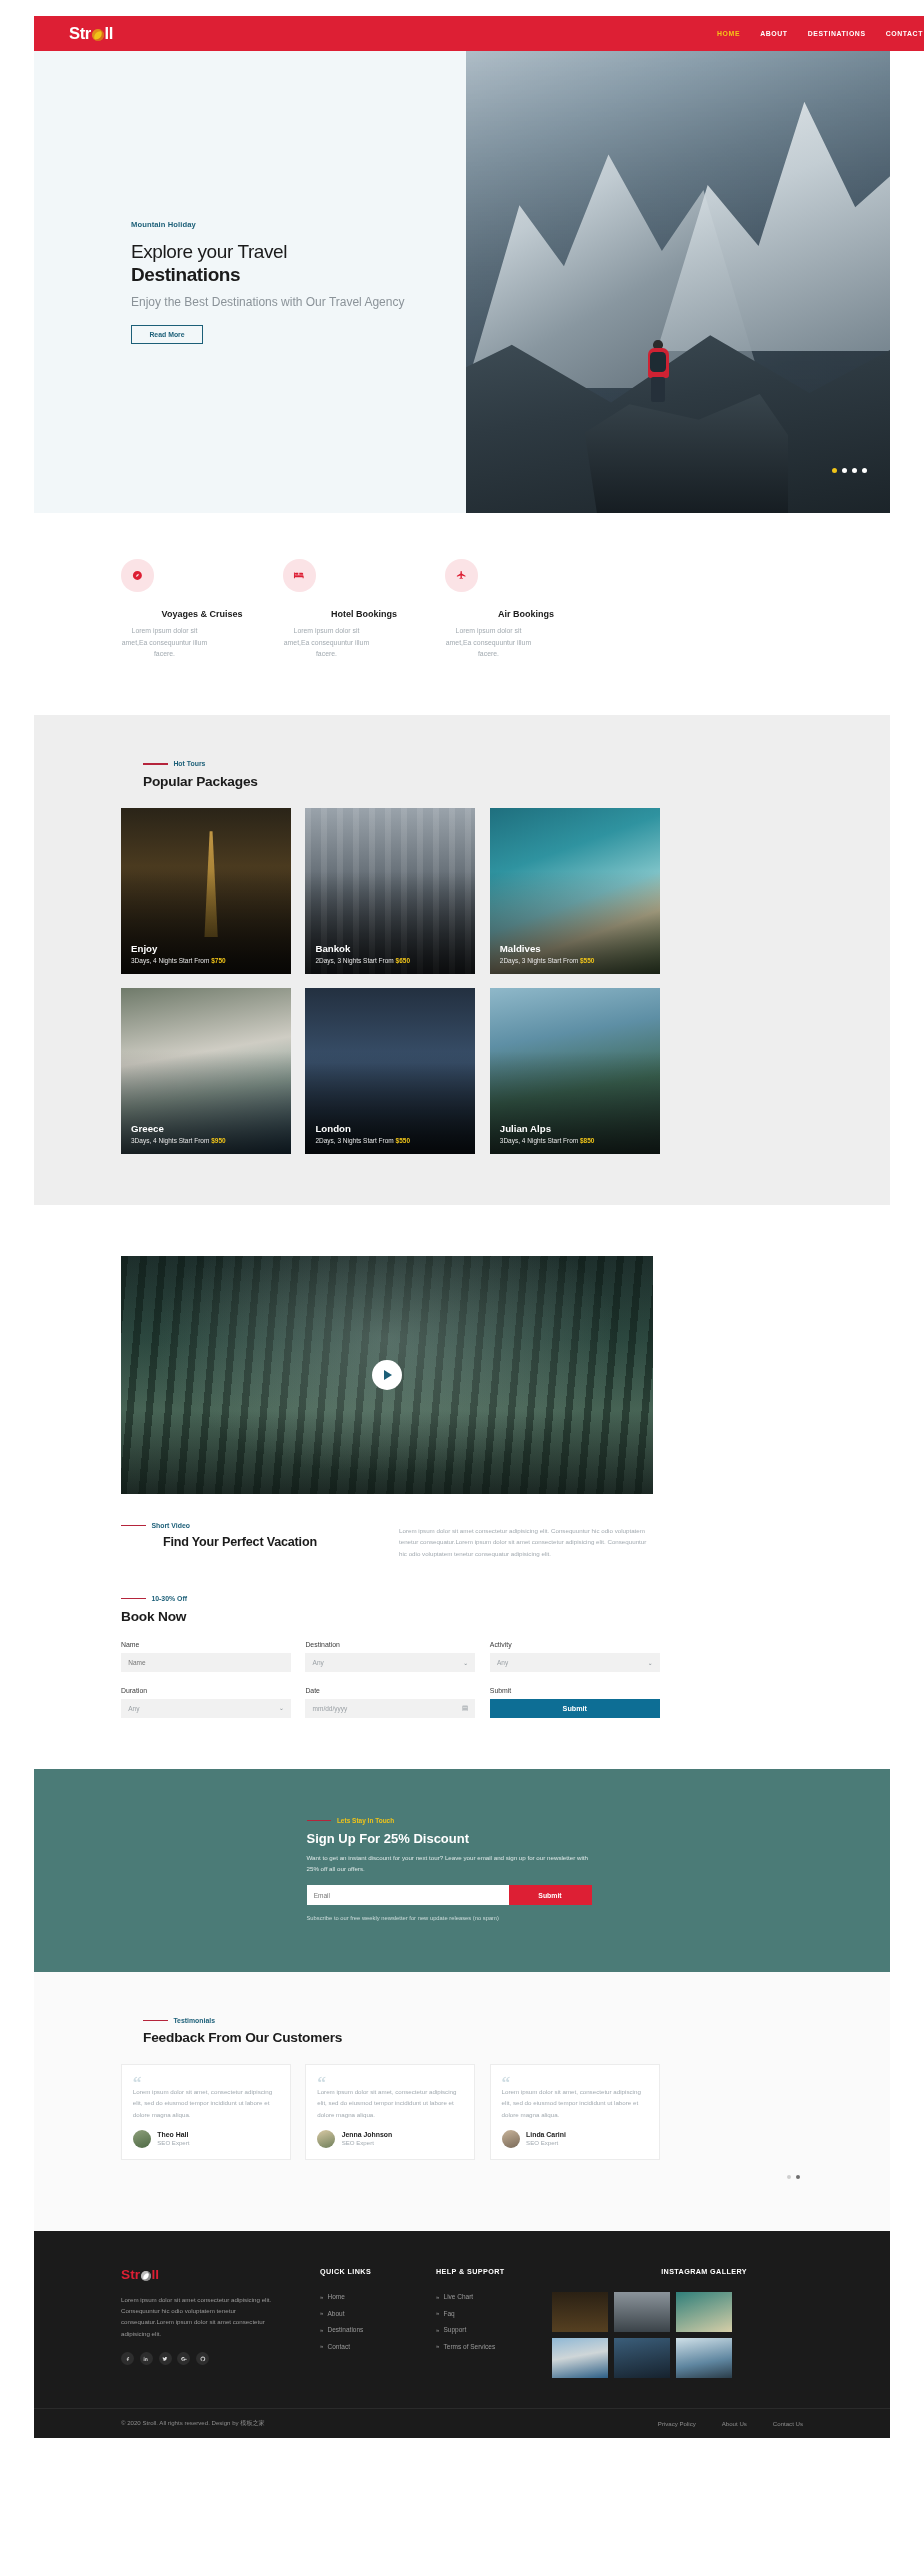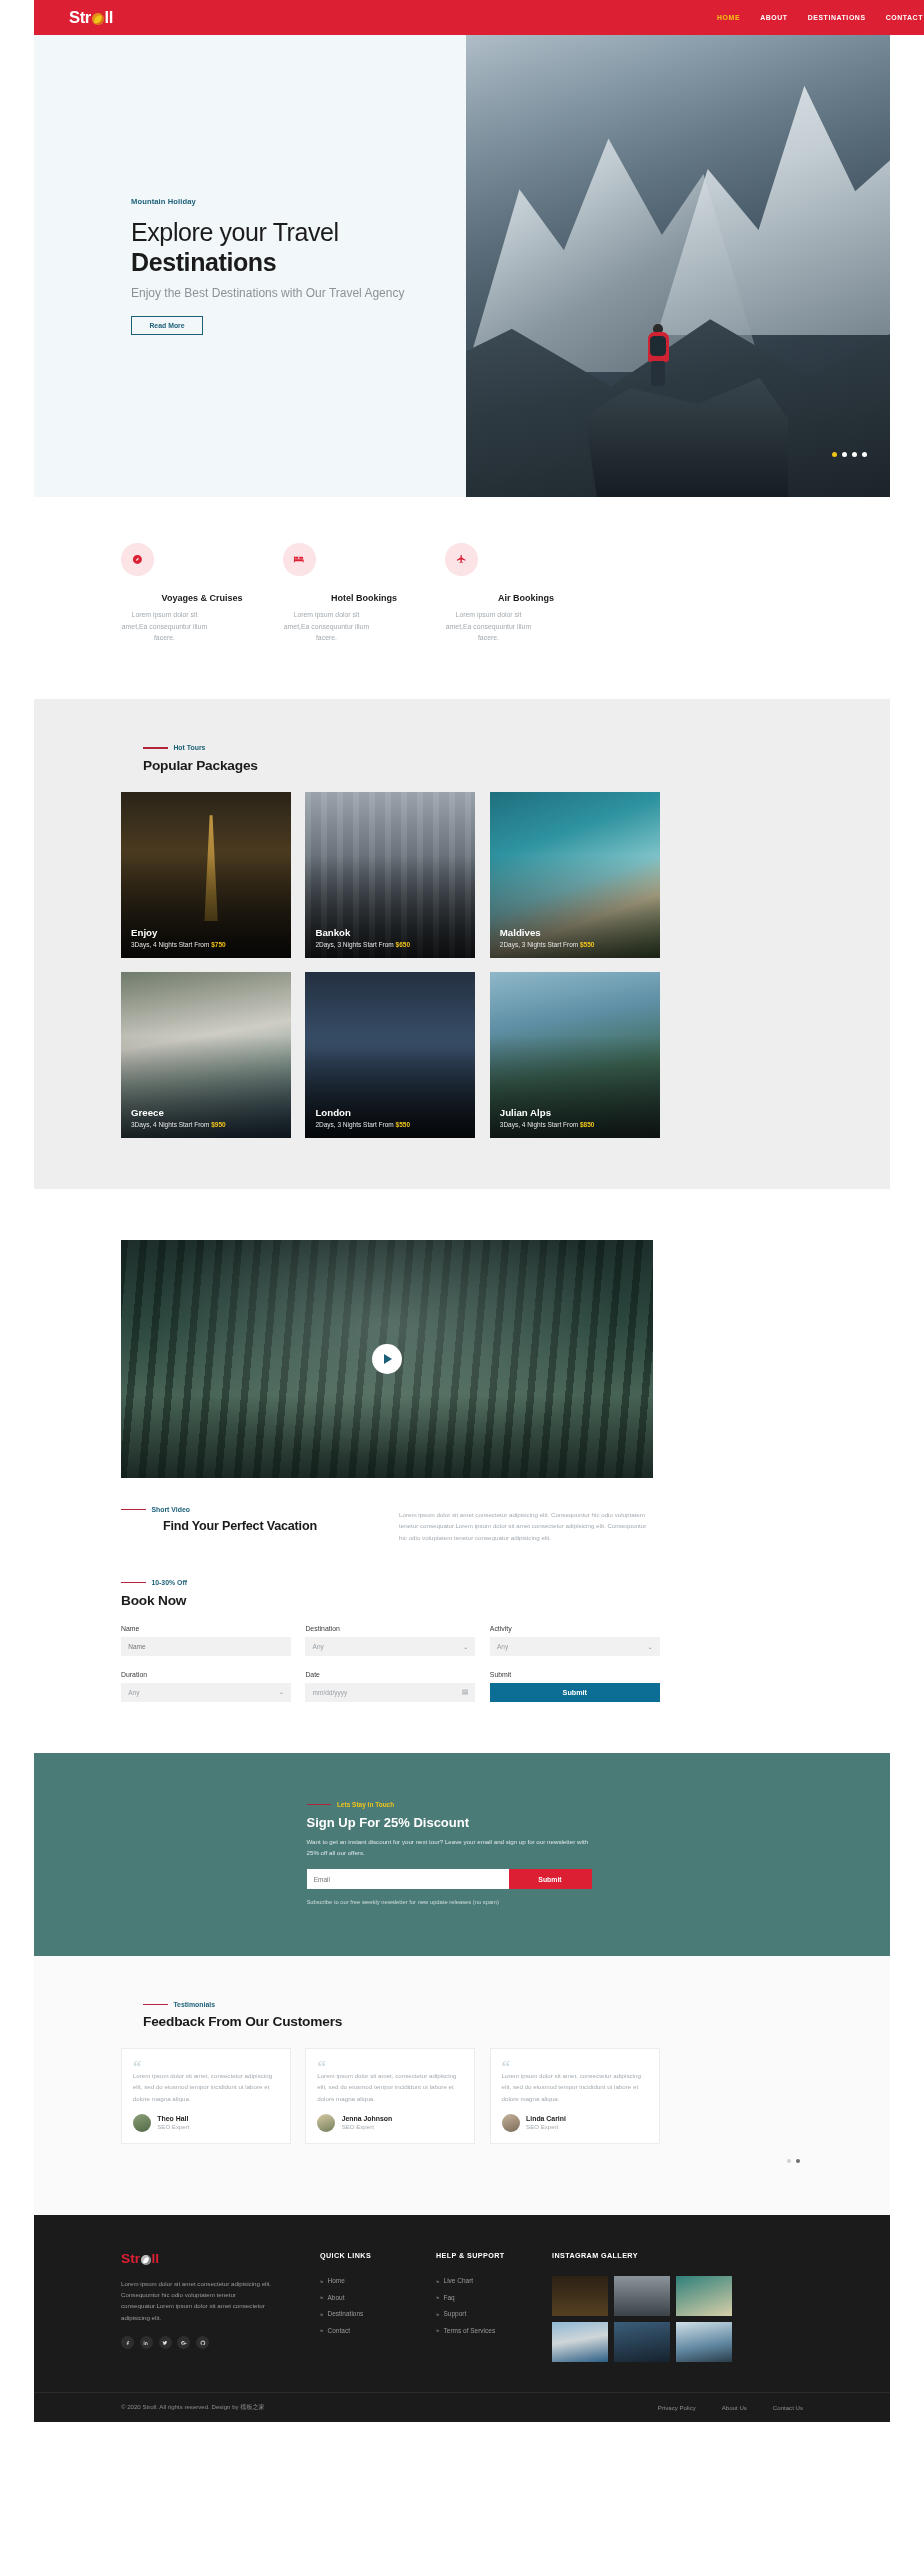--- a/index.html
+++ b/index.html
@@ -3,21 +3,21 @@
 <meta charset="utf-8">
 <style>
   * { margin:0; padding:0; box-sizing:border-box; }
   html,body { width:924px; }
   body {
     font-family:"Liberation Sans", sans-serif;
     background:#ffffff;
     color:#222;
     -webkit-font-smoothing:antialiased;
   }
-  .wrap { width:856px; margin:0 auto; position:relative; }
+  .wrap { width:856px; margin:16px auto; position:relative; }
 
   
   .header {
     background:#dd1f34; height:35px; width:924px;
     display:flex; align-items:center; justify-content:space-between;
     padding:0 35px; position:relative; z-index:20;
   }
   .logo { font-size:16.6px; font-weight:bold; color:#fff; letter-spacing:-0.4px; display:flex; align-items:center; }
   .logo .globe {
     display:inline-block; width:12.3px; height:12.3px; border-radius:50%;
@@ -31,21 +31,21 @@
   }
   .nav a.active { color:#f5c518; }
 
   
   .hero { display:flex; height:462px; position:relative; overflow:hidden; }
   .hero-left {
     width:462px; background:#f2f7f9; position:relative;
     display:flex; flex-direction:column; justify-content:center; padding-left:97px;
   }
   .kicker { color:#1c5f78; font-size:7.6px; font-weight:bold; margin-bottom:12.3px; letter-spacing:0.1px; }
-  .hero-h1 { font-size:25px; font-weight:300; color:#1b1b1b; line-height:1.18; letter-spacing:-0.4px; }
+  .hero-h1 { font-size:19px; font-weight:300; color:#1b1b1b; line-height:1.18; letter-spacing:-0.4px; }
   .hero-h1 b { font-weight:bold; display:block; }
   .hero-sub { color:#8b9399; font-size:12px; margin-top:8.7px; }
   .btn-outline {
     margin-top:16px; width:72px; height:19px; border:0.7px solid #1c5f78;
     color:#1c5f78; font-size:6.9px; font-weight:bold;
     display:flex; align-items:center; justify-content:center; background:transparent; cursor:pointer;
   }
   .hero-right { width:462px; position:relative; overflow:hidden; }
   .hero-img {
     width:100%; height:100%;
@@ -204,21 +204,21 @@
   .f-social .s {
     width:13px; height:13px; border-radius:50%; background:#2e2e2e;
     display:flex; align-items:center; justify-content:center; cursor:pointer;
   }
   .f-social .s svg { fill:#e2e2e2; }
   .f-col { width:116px; }
   .f-col h5 { color:#fff; font-size:7.2px; font-weight:bold; letter-spacing:0.4px; margin-bottom:16px; line-height:1.45; }
   .f-col li { list-style:none; font-size:6.5px; color:#9a9a9a; margin-bottom:9.4px; display:flex; gap:4.3px; align-items:center; cursor:pointer; }
   .f-col li .ch { color:#9a9a9a; font-size:5.8px; }
   .f-insta { width:195px; }
-  .f-insta h5 { color:#fff; font-size:7.2px; font-weight:bold; letter-spacing:0.4px; margin-bottom:16px; }
+  .f-insta h5 { color:#fff; font-size:7.2px; font-weight:bold; letter-spacing:0.4px; margin-bottom:16px;text-align:right; }
   .ig-grid { display:grid; grid-template-columns:repeat(3,56px); gap:5.8px; }
   .ig { height:40px; }
   .ig1 { background:linear-gradient(180deg,#2b2114,#564021); }
   .ig2 { background:linear-gradient(180deg,#8b949b,#3b4349); }
   .ig3 { background:linear-gradient(160deg,#2f7f7a,#d7cfa8); }
   .ig4 { background:linear-gradient(170deg,#8fb8d5,#cfd6d8 45%,#2d5f86); }
   .ig5 { background:linear-gradient(170deg,#3b5e7a,#16222e); }
   .ig6 { background:linear-gradient(170deg,#cfe0e8,#5f86a0 60%,#2b3d4a); }
   .f-bottom {
     margin-top:30px; border-top:0.7px solid #2b2b2b; height:30px;

